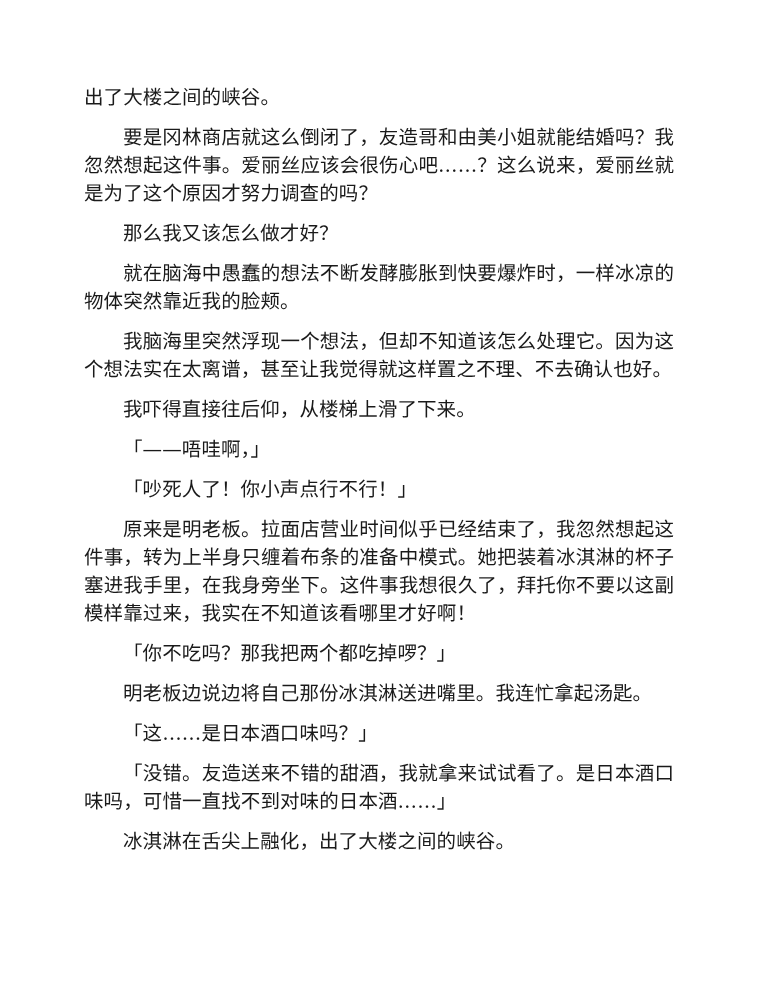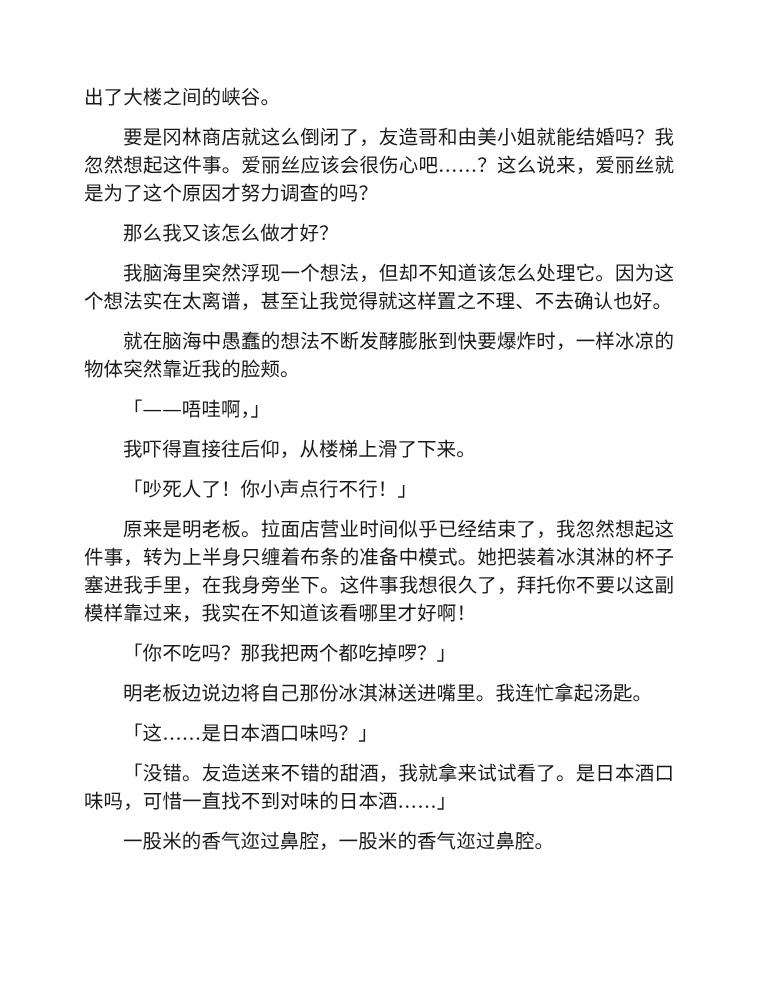--- a/index.html
+++ b/index.html
@@ -52,26 +52,26 @@
 </style>
 </head>
 <body>
 
 <div class="page">
   <div class="text-column">
 
     <p class="para noindent">出了大楼之间的峡谷。</p>
     <p class="para indent">要是冈林商店就这么倒闭了，友造哥和由美小姐就能结婚吗？我忽然想起这件事。爱丽丝应该会很伤心吧……？这么说来，爱丽丝就是为了这个原因才努力调查的吗？</p>
     <p class="para indent">那么我又该怎么做才好？</p>
+    <p class="para indent">就在脑海中愚蠢的想法不断发酵膨胀到快要爆炸时，一样冰凉的物体突然靠近我的脸颊。</p>
     <p class="para indent">我脑海里突然浮现一个想法，但却不知道该怎么处理它。因为这个想法实在太离谱，甚至让我觉得就这样置之不理、不去确认也好。</p>
-    <p class="para indent">就在脑海中愚蠢的想法不断发酵膨胀到快要爆炸时，一样冰凉的物体突然靠近我的脸颊。</p>
+    <p class="para indent">我吓得直接往后仰，从楼梯上滑了下来。</p>
     <p class="para indent">「——唔哇啊，」</p>
-    <p class="para indent">我吓得直接往后仰，从楼梯上滑了下来。</p>
     <p class="para indent">「吵死人了！你小声点行不行！」</p>
     <p class="para indent">原来是明老板。拉面店营业时间似乎已经结束了，我忽然想起这件事，转为上半身只缠着布条的准备中模式。她把装着冰淇淋的杯子塞进我手里，在我身旁坐下。这件事我想很久了，拜托你不要以这副模样靠过来，我实在不知道该看哪里才好啊！</p>
     <p class="para indent">「你不吃吗？那我把两个都吃掉啰？」</p>
     <p class="para indent">明老板边说边将自己那份冰淇淋送进嘴里。我连忙拿起汤匙。</p>
     <p class="para indent">「这……是日本酒口味吗？」</p>
     <p class="para indent">「没错。友造送来不错的甜酒，我就拿来试试看了。是日本酒口味吗，可惜一直找不到对味的日本酒……」</p>
-    <p class="para indent last">一股米的香气迩过鼻腔，一股米的香气迩过鼻腔。</p>
+    <p class="para indent last">冰淇淋在舌尖上融化，出了大楼之间的峡谷。</p>
 
   </div>
 </div>
 
 </body></html>

